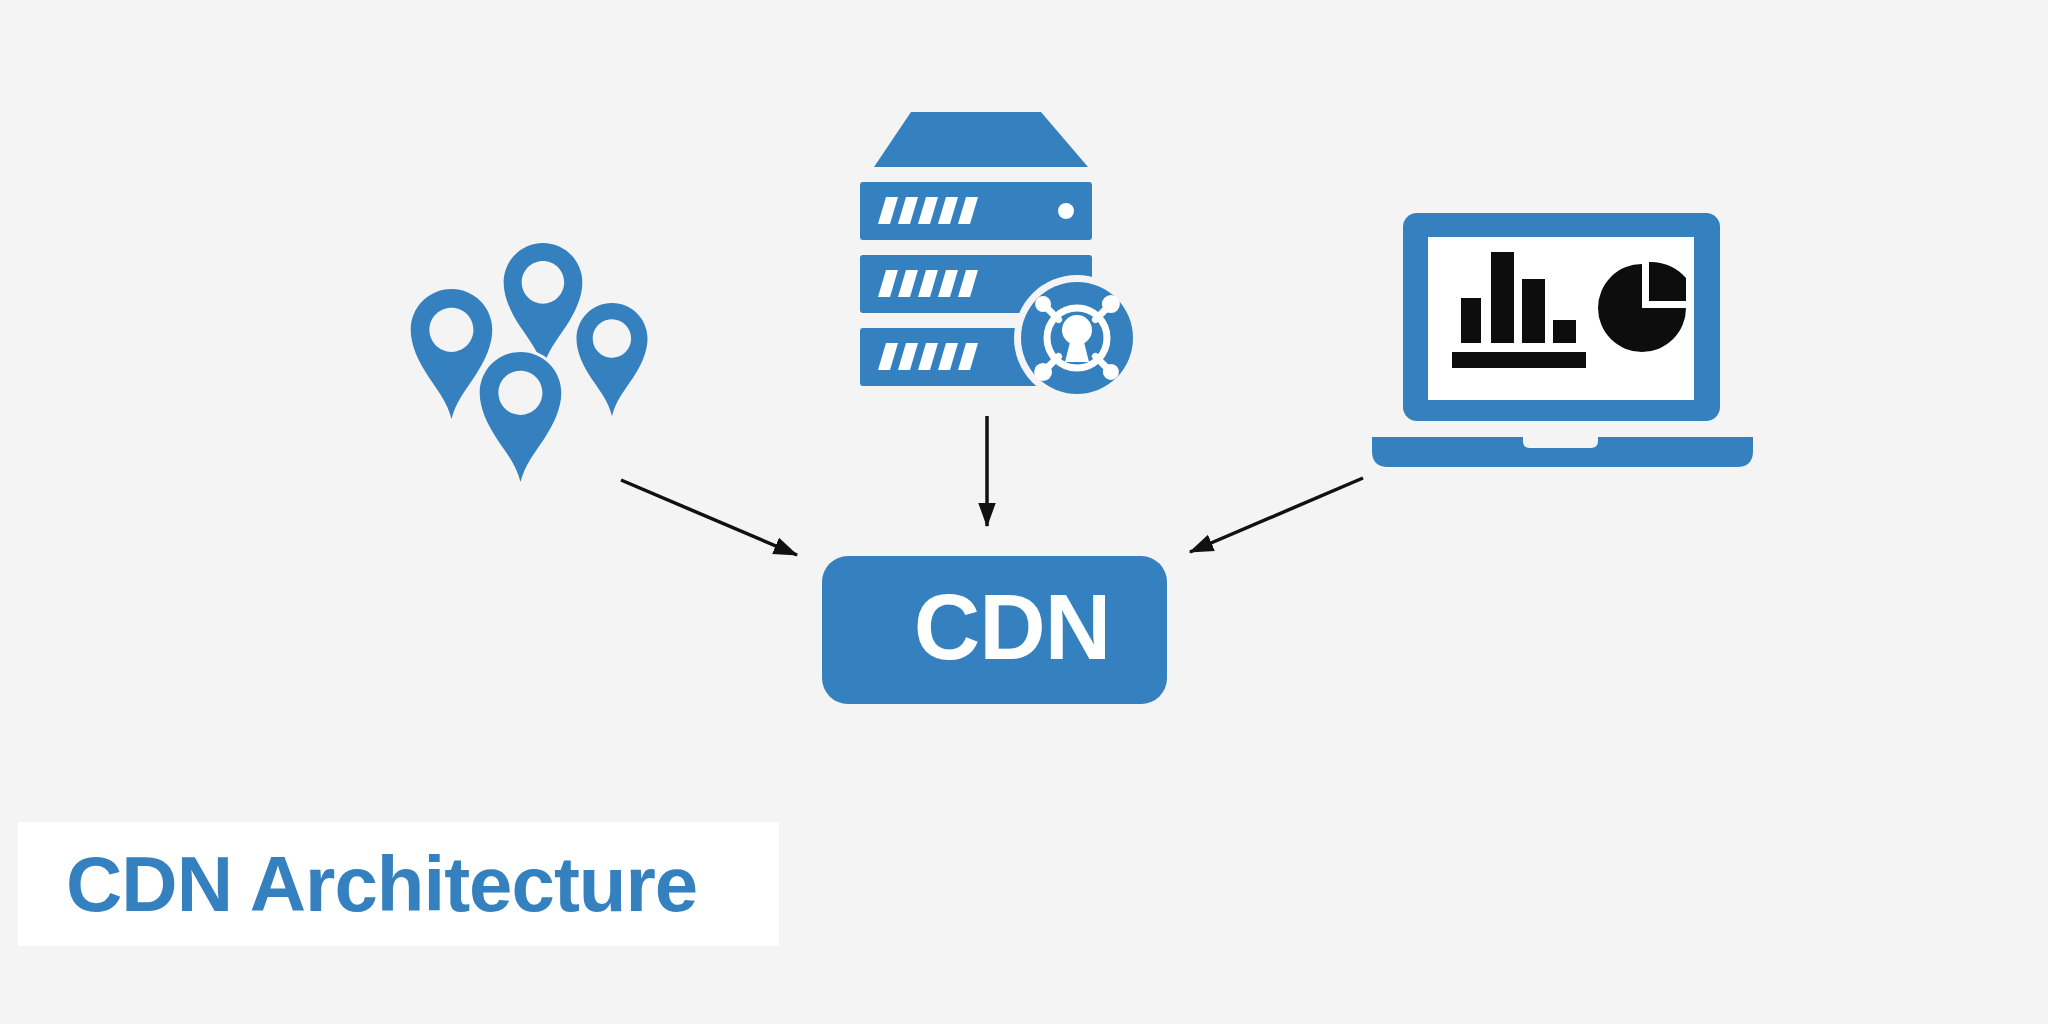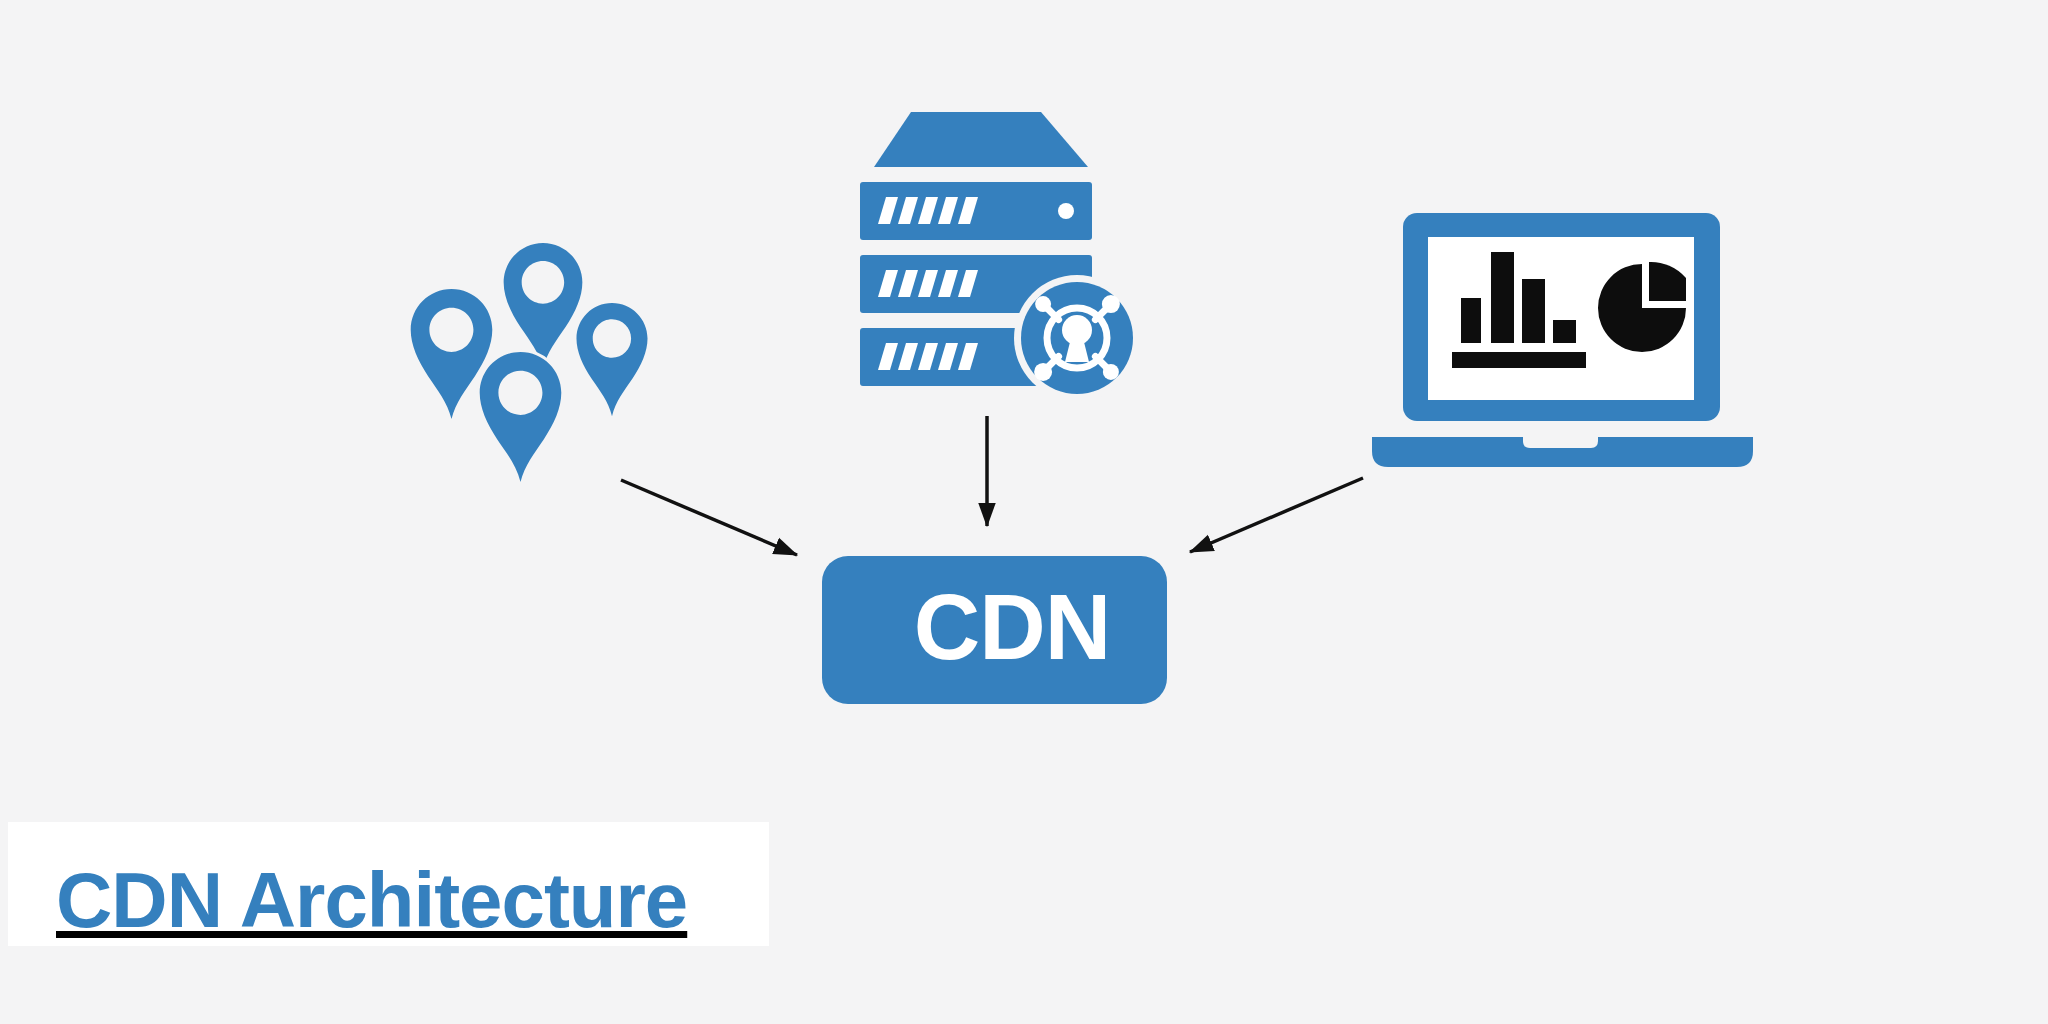--- a/index.html
+++ b/index.html
@@ -53,26 +53,25 @@
     color: var(--text-white);
     font-size: 92px;
     font-weight: 700;
     letter-spacing: -1px;
     line-height: 1;
     padding-bottom: 6px;
   }
 
   .title-band {
     position: absolute;
-    left: 8px; top: 822px;
+    left: 18px; top: 822px;
     width: 761px; height: 124px;
     background: var(--panel-white);
     display: flex;
-    align-items: flex-end;
-    text-decoration: underline;
+    align-items: center;
   }
   .title-band h1 {
     color: var(--accent-blue);
     font-size: 78px;
     font-weight: 700;
     letter-spacing: -1px;
     padding-left: 48px;
     white-space: nowrap;
   }
 </style>

